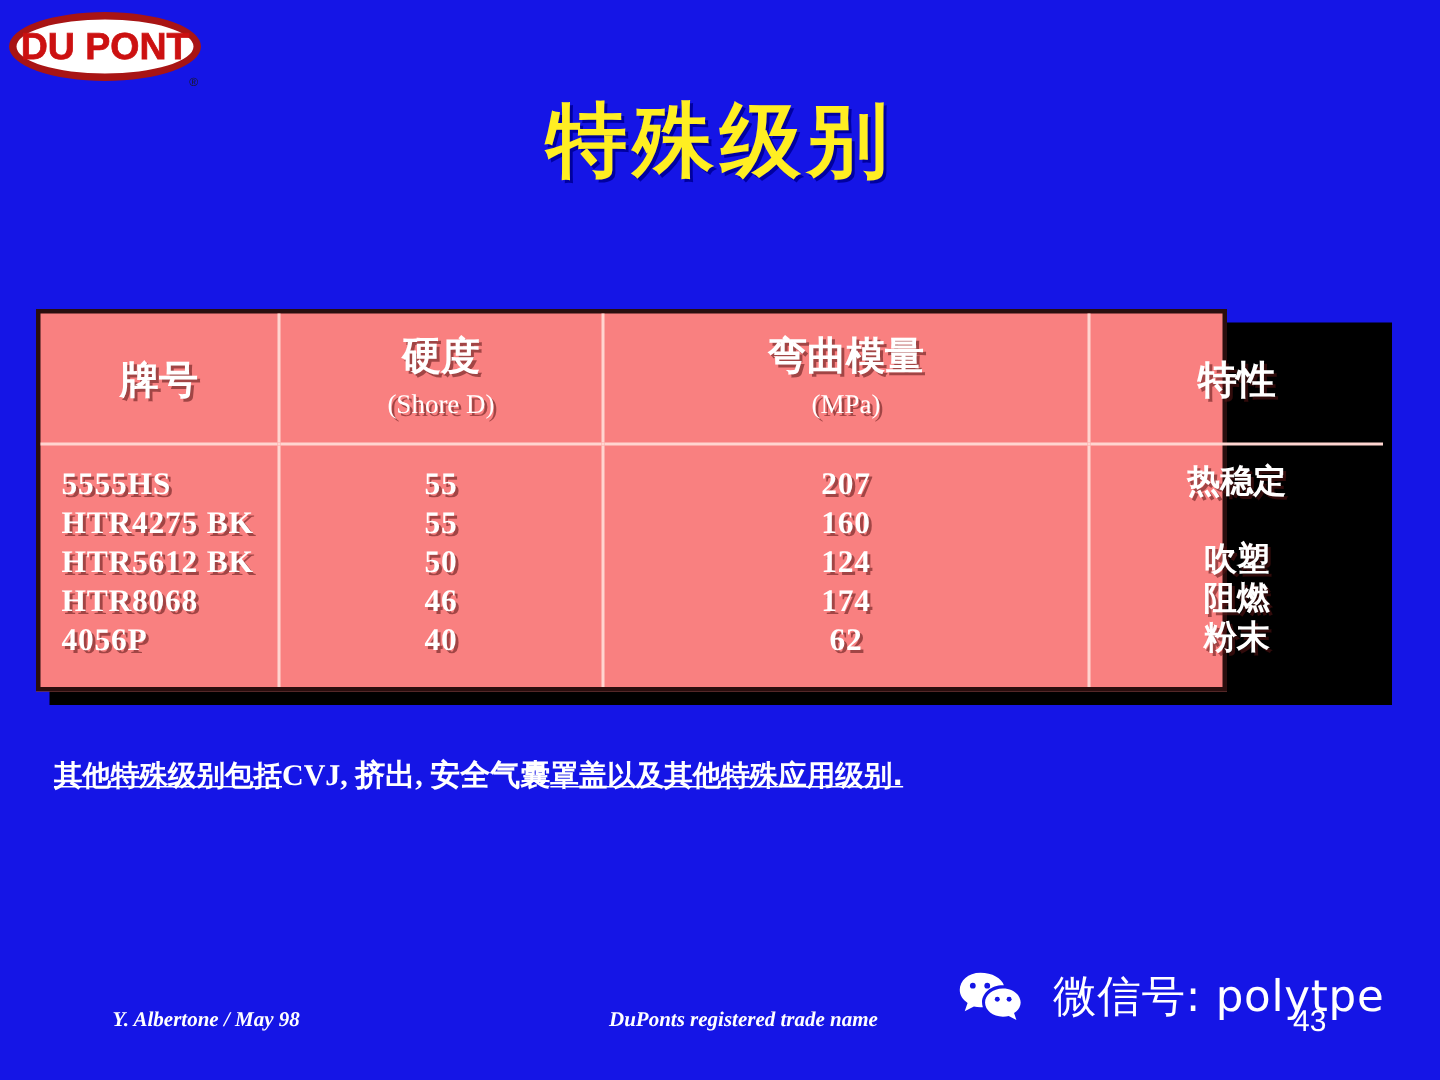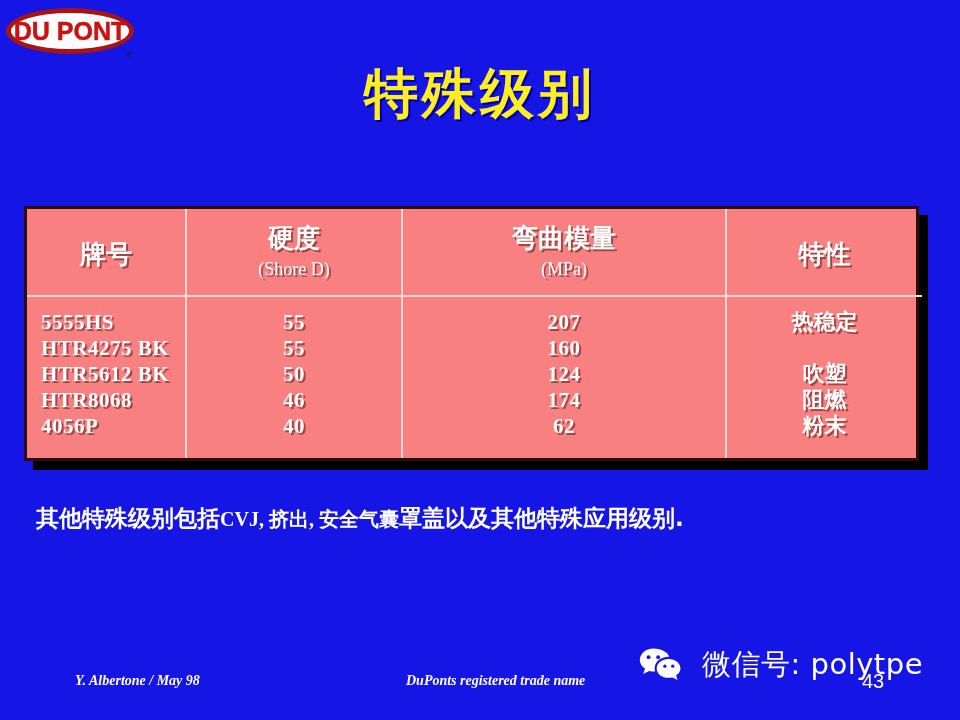--- a/index.html
+++ b/index.html
@@ -78,21 +78,21 @@
     left: 33px;
     top: 215px;
     width: 895px;
     height: 255px;
     background: #000000;
   }
   #table-wrap {
     position: absolute;
     left: 24px;
     top: 206px;
-    width: 895px;
+    width: 794px;
     height: 255px;
     box-sizing: border-box;
     border: 3px solid #2a0e0e;
     background: #f98080;
   }
   #table {
     width: 100%;
     height: 100%;
     border-collapse: collapse;
     table-layout: fixed;
@@ -165,21 +165,22 @@
     position: absolute;
     left: 36px;
     top: 503px;
     color: #ffffff;
     font-size: 19px;
     white-space: nowrap;
   }
   #caption .cn {
     font-family: "DejaVu Sans", "Liberation Sans", sans-serif;
     font-weight: bold;
-    font-size: 23px;
+    font-size: 19px;
+    text-decoration: underline;
   }
   #caption .en {
     font-family: "Liberation Serif", "DejaVu Serif", serif;
     font-weight: bold;
     font-size: 20px;
   }
 
   
   #footer-author {
     position: absolute;

